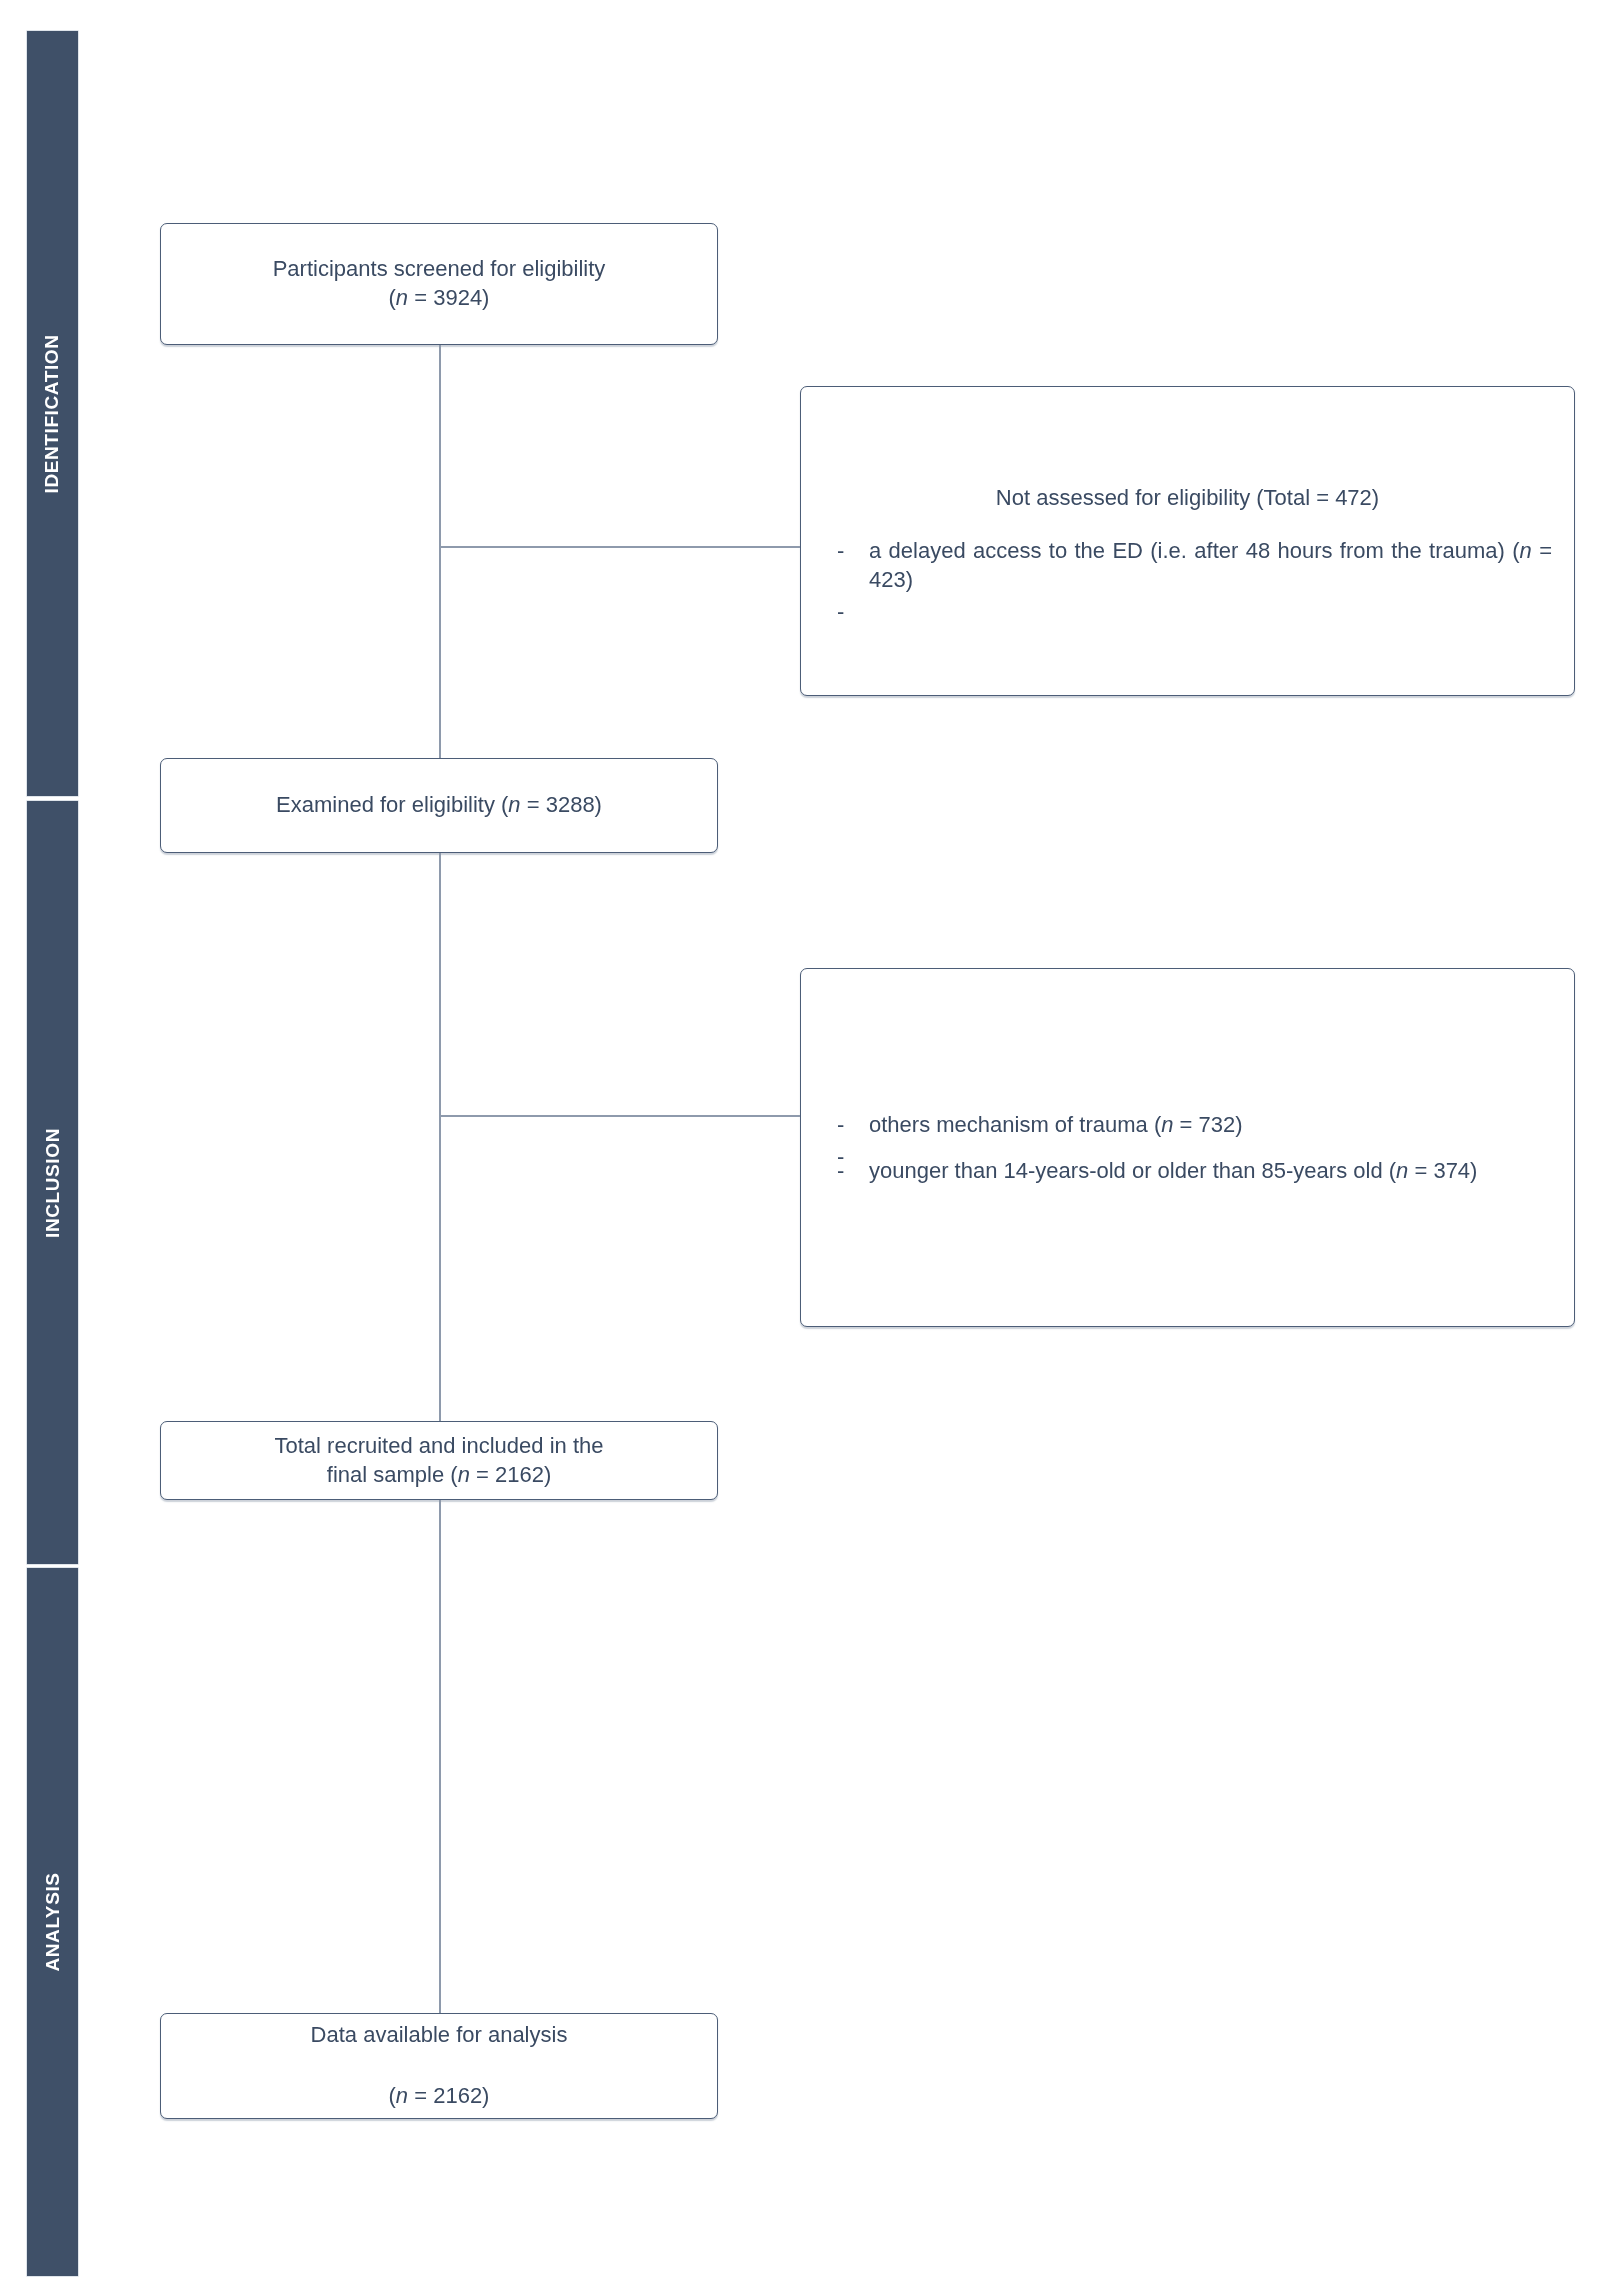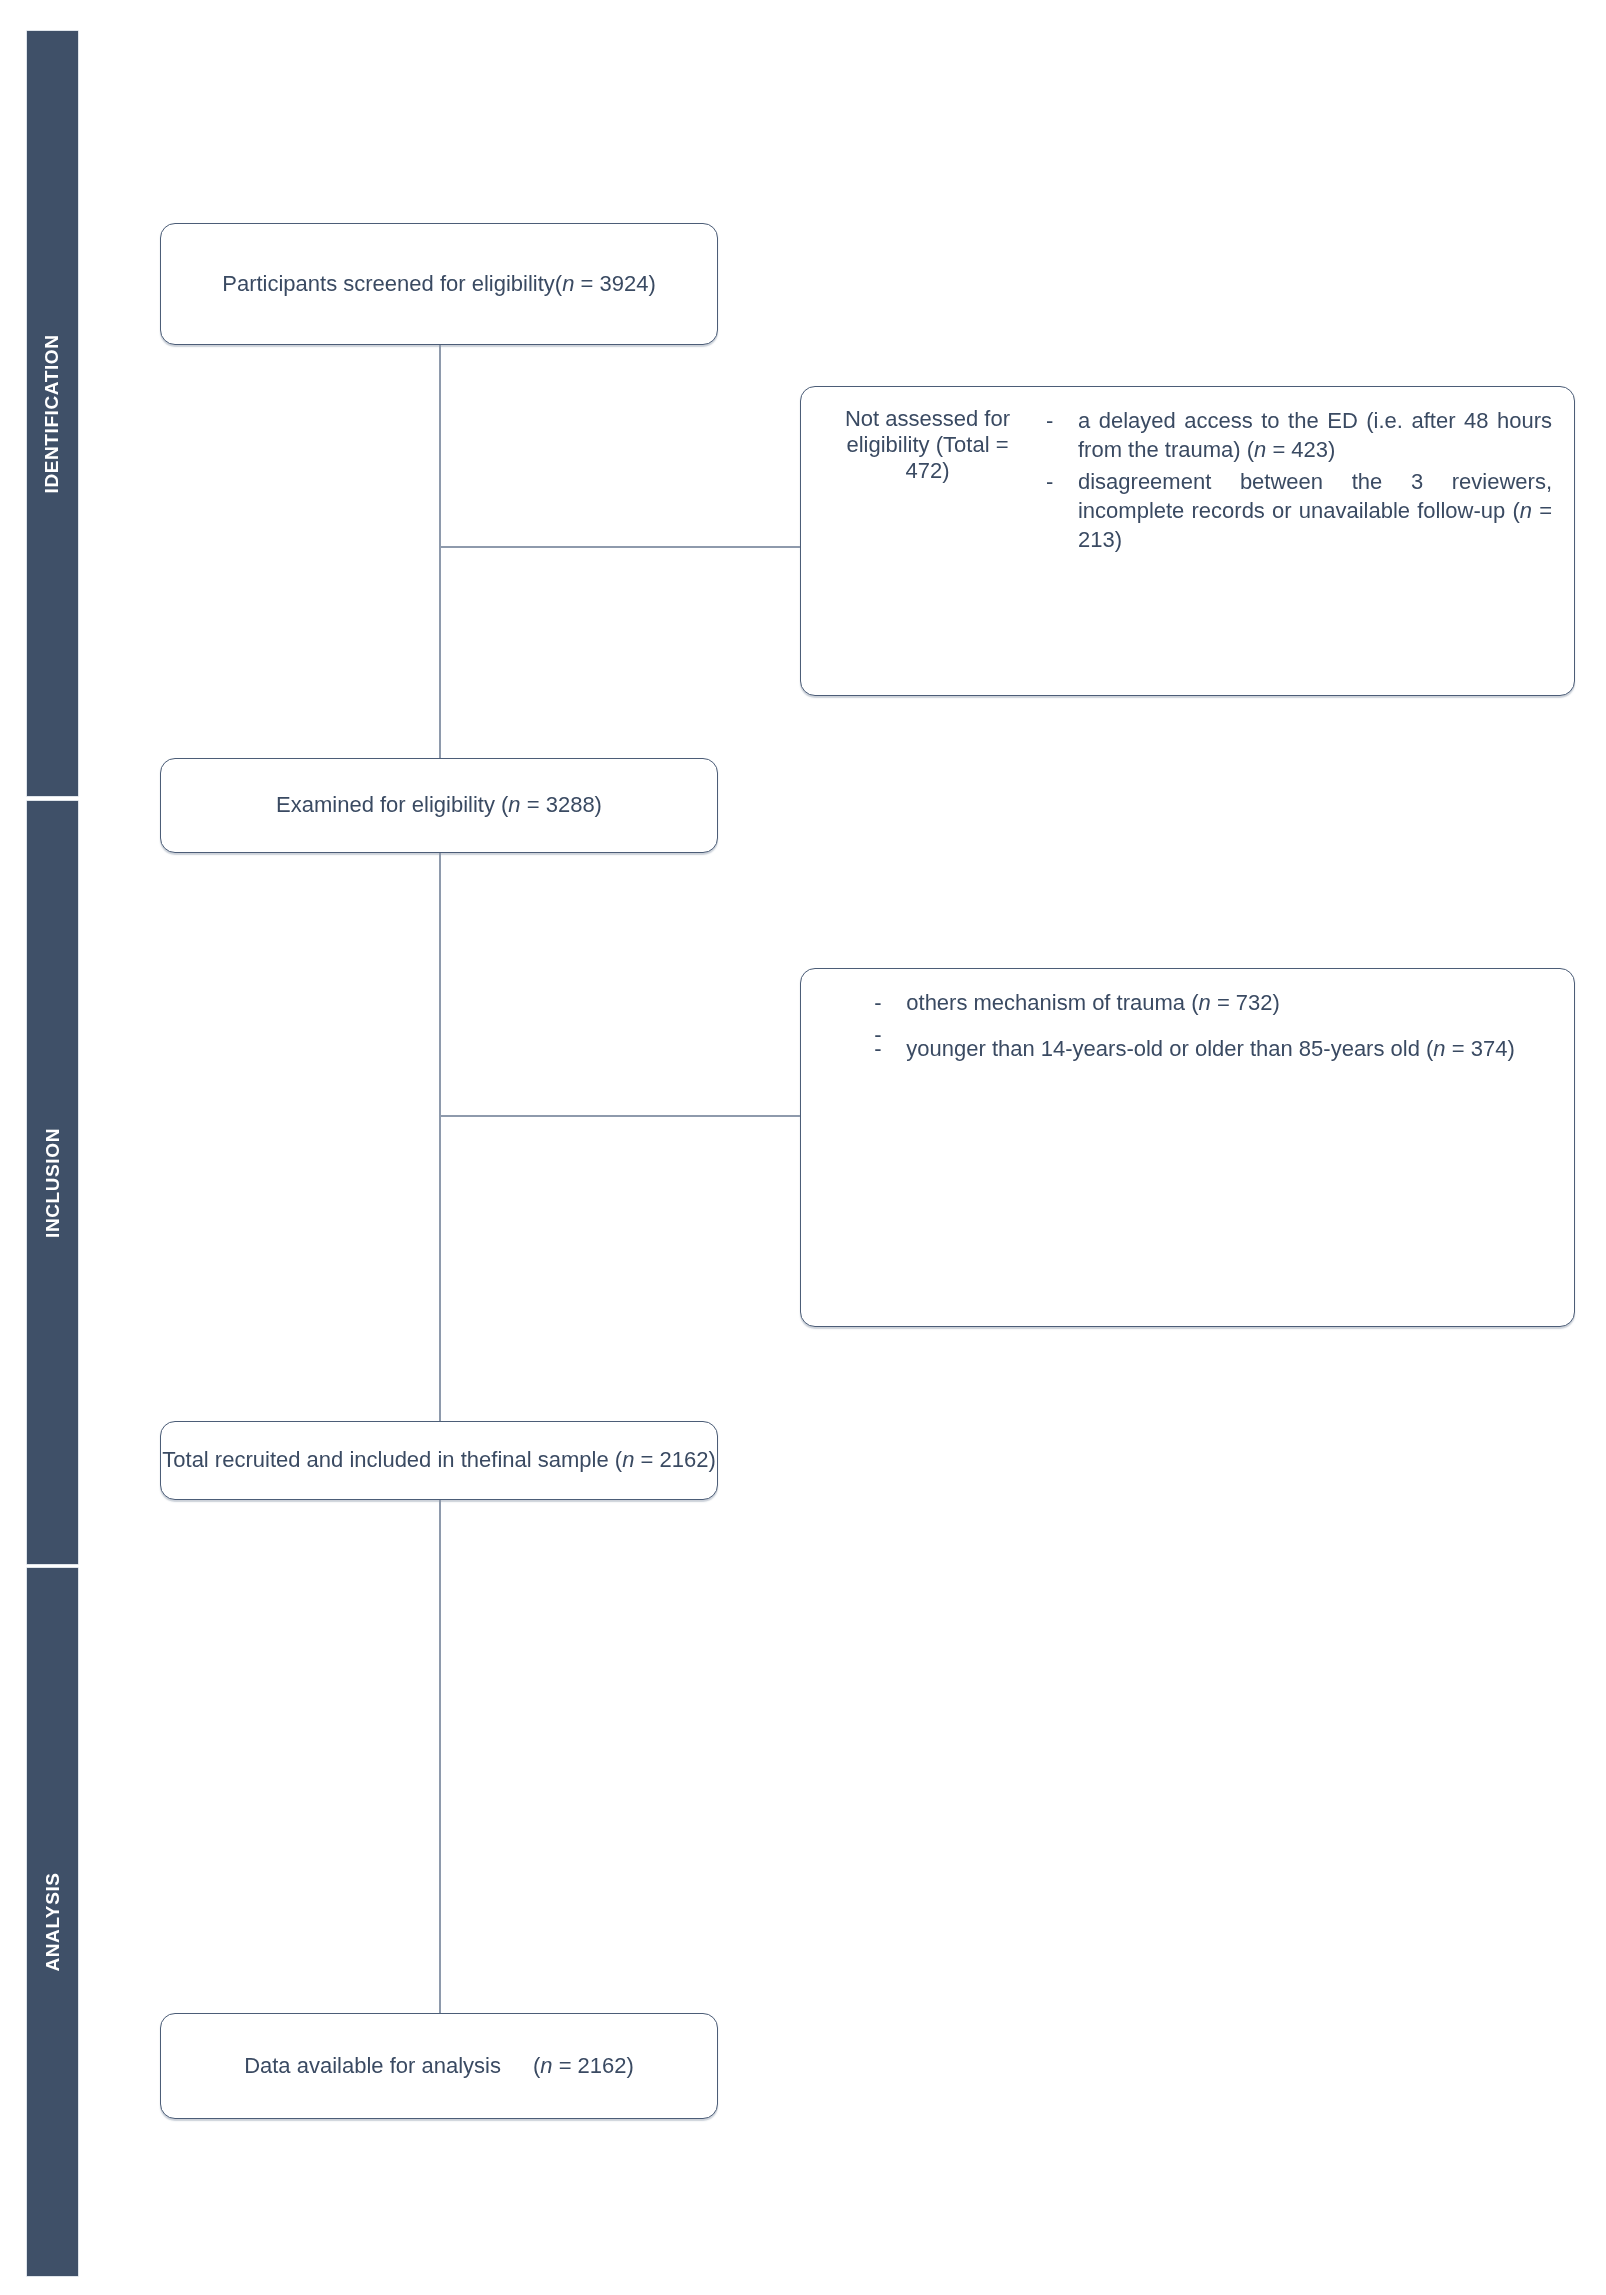--- a/index.html
+++ b/index.html
@@ -44,25 +44,25 @@
     white-space: nowrap;
     transform: rotate(-90deg);
     transform-origin: center center;
   }
 
   
   .flow-box {
     position: absolute;
     box-sizing: border-box;
     border: 1.3px solid #4C5D77;
-    border-radius: 15px;
+    border-radius: 7px;
     background: #ffffff;
     color: #3A4A62;
     display: flex;
-    flex-direction: row;
+    flex-direction: column;
     justify-content: center;
     box-shadow: 0 1.3px 1.3px rgba(140,152,170,0.45);
   }
   .box-center {
     align-items: center;
     text-align: center;
   }
   .flow-title {
     font-size: 22px;
     line-height: 1.30;
@@ -147,21 +147,20 @@
 
   <div class="flow-box excl-box" style="left:800px; top:386px; width:775px; height:310px;">
     <div class="excl-title">Not assessed for eligibility (Total = 472)</div>
     <ul class="excl-list">
       <li class="excl-item">
         <span class="excl-bullet">-</span>
         <span>a delayed access to the ED (i.e. after 48 hours from the trauma) (<i class="nvar">n</i> = 423)</span>
       </li>
       <li class="excl-item">
         <span class="excl-bullet">-</span>
-        <span>disagreement between the 3 reviewers, incomplete records or unavailable follow-up (<i class="nvar">n</i> = 213)</span>
       </li>
     </ul>
   </div>
 
   <div class="flow-box box-center" style="left:160px; top:758px; width:558px; height:95px;">
     <div class="flow-title">Examined for eligibility (<i class="nvar">n</i> = 3288)</div>
   </div>
 
   <div class="flow-box excl-box" style="left:800px; top:968px; width:775px; height:359px;">
     <ul class="excl-list">

